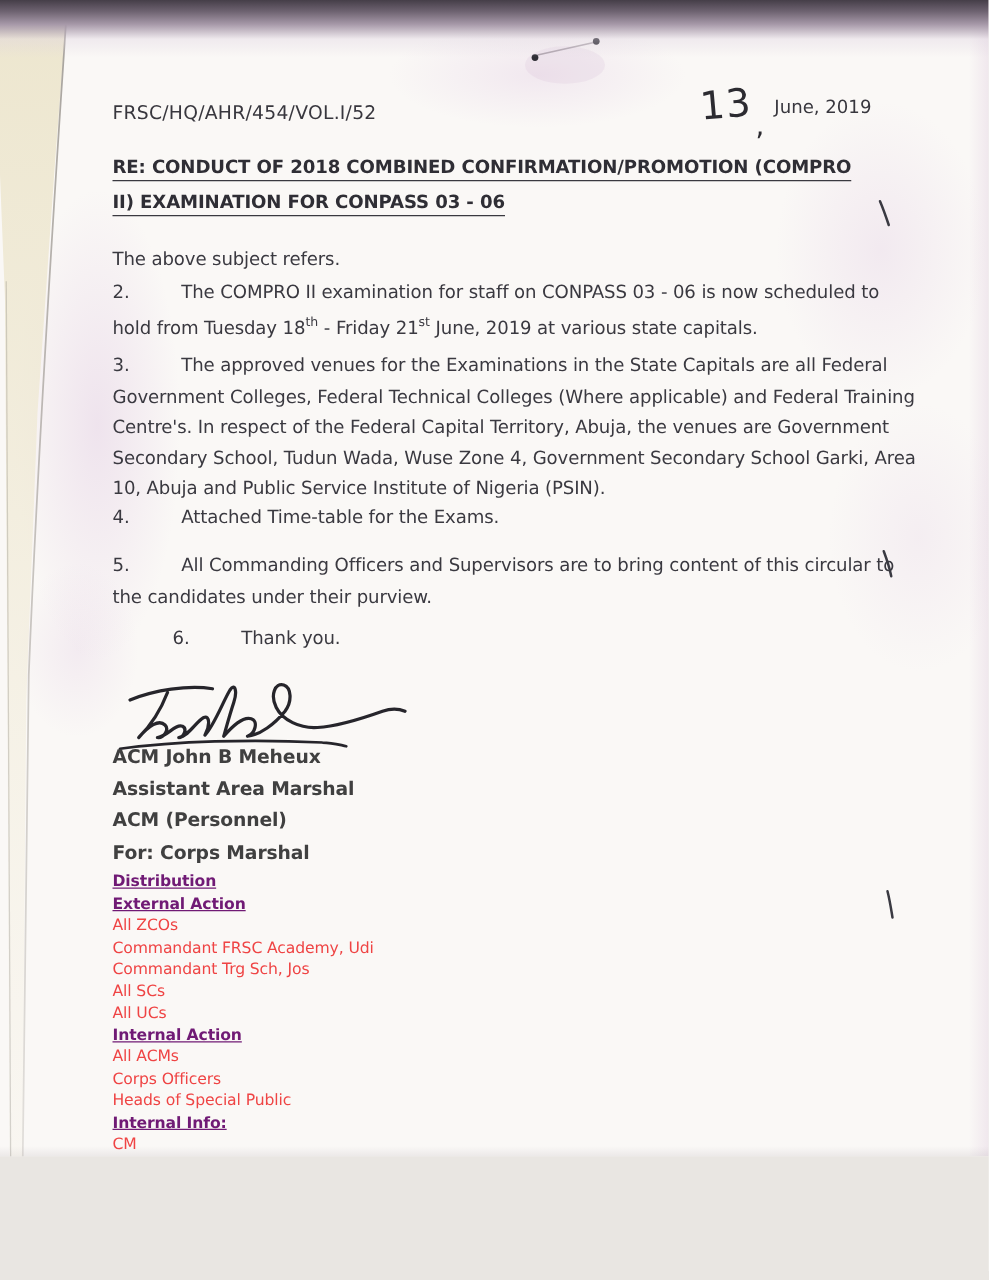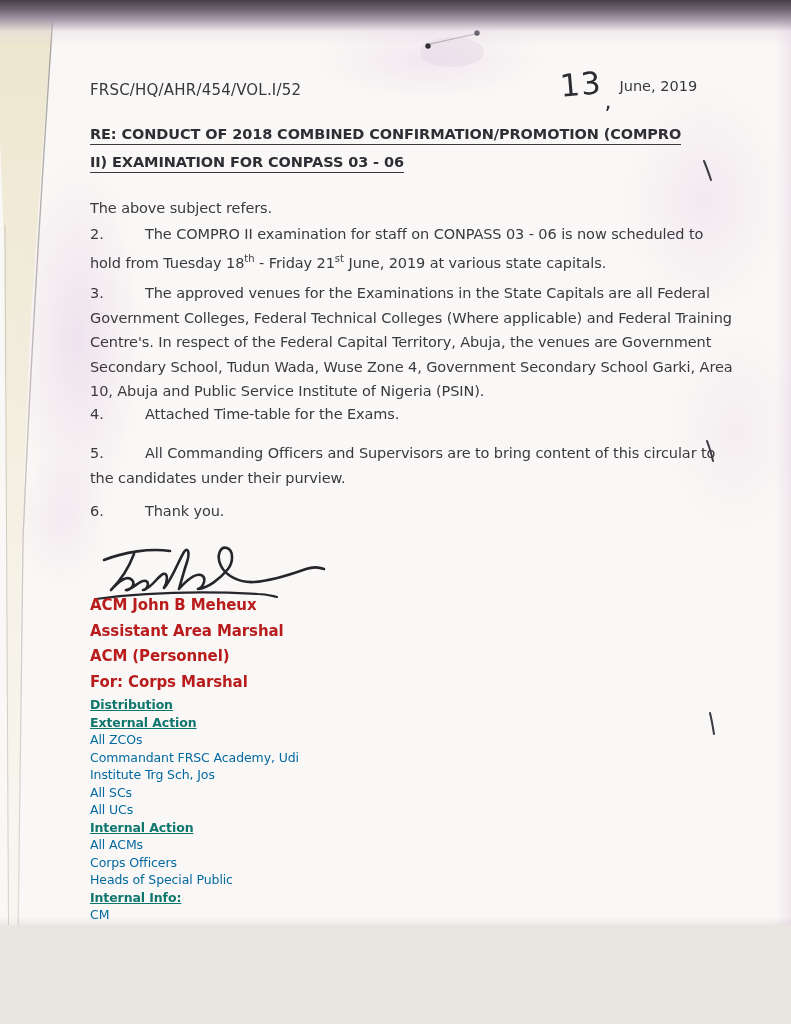--- a/index.html
+++ b/index.html
@@ -40,24 +40,24 @@
   .date-day{display:inline-block;font-size:31px;color:#2c2b31;transform:rotate(-5deg);letter-spacing:1px;}
   .date-sep{display:inline-block;font-size:22px;color:#2c2b31;transform:translateY(14px);margin-left:3px;}
   .date-rest{display:inline-block;font-size:14.5px;color:#38373e;margin-left:8px;transform:translateY(-4px);}
   .title-line{font-weight:700;font-size:14.5px;letter-spacing:-.1px;color:#2f2e35;text-align:right;}
   .title-line span{display:inline-block;border-bottom:1.8px solid #3a3940;padding-bottom:2px;}
   .t1{left:90px;top:126px;}
   .t2{left:90px;top:154px;}
   .para{left:90px;font-size:14.5px;letter-spacing:-.1px;line-height:24.5px;color:#3a3940;}
   .para .pnum{display:inline-block;width:55px;}
   .sup{font-size:10px;vertical-align:super;letter-spacing:0;}
-  .sig-block{left:90px;top:593px;font-size:15px;line-height:25.5px;font-weight:700;color:#b91c1c;letter-spacing:-.1px;}
+  .sig-block{left:90px;top:593px;font-size:15px;line-height:25.5px;font-weight:700;color:#404040;letter-spacing:-.1px;}
   .dist{left:90px;top:696px;font-size:12.5px;line-height:17.5px;letter-spacing:-.1px;}
-  .dist .dist-h{font-weight:700;color:#0f766e;text-decoration:underline;}
-  .dist .dist-i{color:#0369a1;}
+  .dist .dist-h{font-weight:700;color:#701a75;text-decoration:underline;}
+  .dist .dist-i{color:#ef4444;}
 </style>
 </head>
 <body>
 
 <div class="page">
 
   <div class="scan-tints"></div>
   <div class="right-edge-tint"></div>
   <div class="bottom-edge-tint"></div>
 
@@ -137,37 +137,37 @@
 
   <div class="abs para" style="top:402px;">
     <div><span class="pnum">4.</span><span>Attached Time-table for the Exams.</span></div>
   </div>
 
   <div class="abs para" style="top:441px;">
     <div><span class="pnum">5.</span><span>All Commanding Officers and Supervisors are to bring content of this circular to</span></div>
     <div>the candidates under their purview.</div>
   </div>
 
-  <div class="abs para" style="top:499px;">
+  <div class="abs para" style="top:499px;margin-left:48px;">
     <div><span class="pnum">6.</span><span>Thank you.</span></div>
   </div>
 
   <div class="abs sig-block">
     <div>ACM John B Meheux</div>
     <div>Assistant Area Marshal</div>
     <div>ACM (Personnel)</div>
     <div>For: Corps Marshal</div>
   </div>
 
   <div class="abs dist">
     <div class="dist-h">Distribution</div>
     <div class="dist-h">External Action</div>
     <div class="dist-i">All ZCOs</div>
     <div class="dist-i">Commandant FRSC Academy, Udi</div>
-    <div class="dist-i">Institute Trg Sch, Jos</div>
+    <div class="dist-i">Commandant Trg Sch, Jos</div>
     <div class="dist-i">All SCs</div>
     <div class="dist-i">All UCs</div>
     <div class="dist-h">Internal Action</div>
     <div class="dist-i">All ACMs</div>
     <div class="dist-i">Corps Officers</div>
     <div class="dist-i">Heads of Special Public</div>
     <div class="dist-h">Internal Info:</div>
     <div class="dist-i">CM</div>
     <div class="dist-i">SA-CM</div>
     <div class="dist-i">PSO</div>

